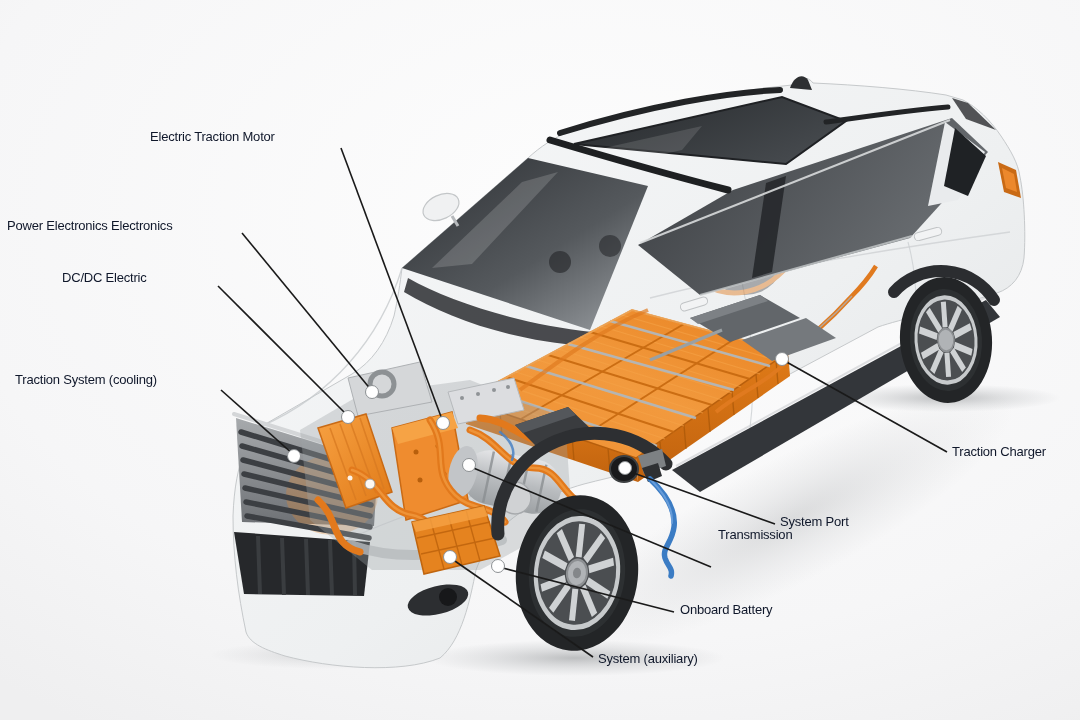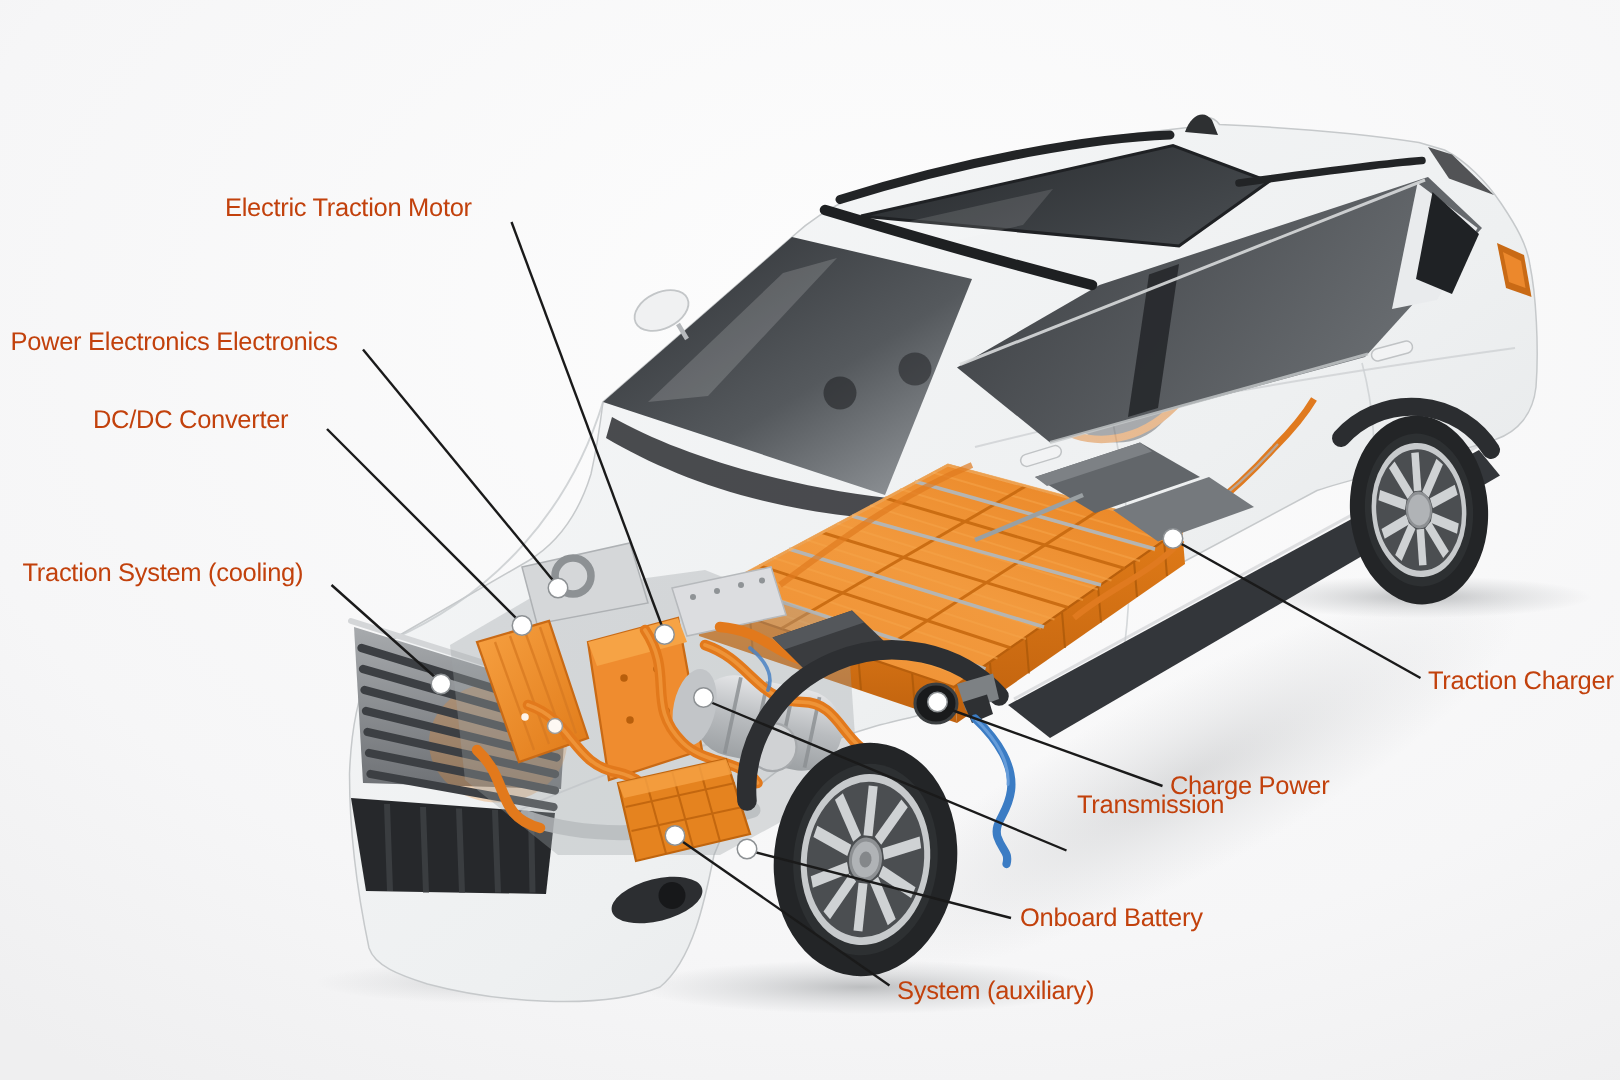--- a/index.html
+++ b/index.html
@@ -4,23 +4,23 @@
 <style>
   html,body{margin:0;padding:0;background:#e9eaeb;}
   .stage{
     position:relative;width:1080px;height:720px;overflow:hidden;
     background:#f7f7f8;
     font-family:"Liberation Sans", sans-serif;
   }
   .scene{position:absolute;left:0;top:0;}
   .label{
     position:absolute;
-    font-size:17px;line-height:1.1;
+    font-size:13px;line-height:1.1;
     letter-spacing:-0.2px;
-    color:#c2410c;
+    color:#0f172a;
     white-space:nowrap;
     user-select:none;
   }
 </style>
 </head>
 <body>
 
 <div class="stage">
 
 <svg class="scene" width="1080" height="720" viewBox="0 0 1080 720">
@@ -413,22 +413,22 @@
     <circle cx="625" cy="468" r="6.5"></circle>
     <circle cx="469" cy="465" r="6.5"></circle>
     <circle cx="498" cy="566" r="6.5"></circle>
     <circle cx="450" cy="557" r="6.5"></circle>
   </g>
 </svg>
 
 <div>
   <div class="label" style="left:150px;top:130px">Electric Traction Motor</div>
   <div class="label" style="left:7px;top:219px">Power Electronics Electronics</div>
-  <div class="label" style="left:62px;top:271px">DC/DC Converter</div>
+  <div class="label" style="left:62px;top:271px">DC/DC Electric</div>
   <div class="label" style="left:15px;top:373px">Traction System (cooling)</div>
   <div class="label" style="left:952px;top:445px">Traction Charger</div>
-  <div class="label" style="left:780px;top:515px">Charge Power</div>
+  <div class="label" style="left:780px;top:515px">System Port</div>
   <div class="label" style="left:718px;top:528px">Transmission</div>
   <div class="label" style="left:680px;top:603px">Onboard Battery</div>
   <div class="label" style="left:598px;top:652px">System (auxiliary)</div>
 </div>
 
 </div>
 
 </body></html>

